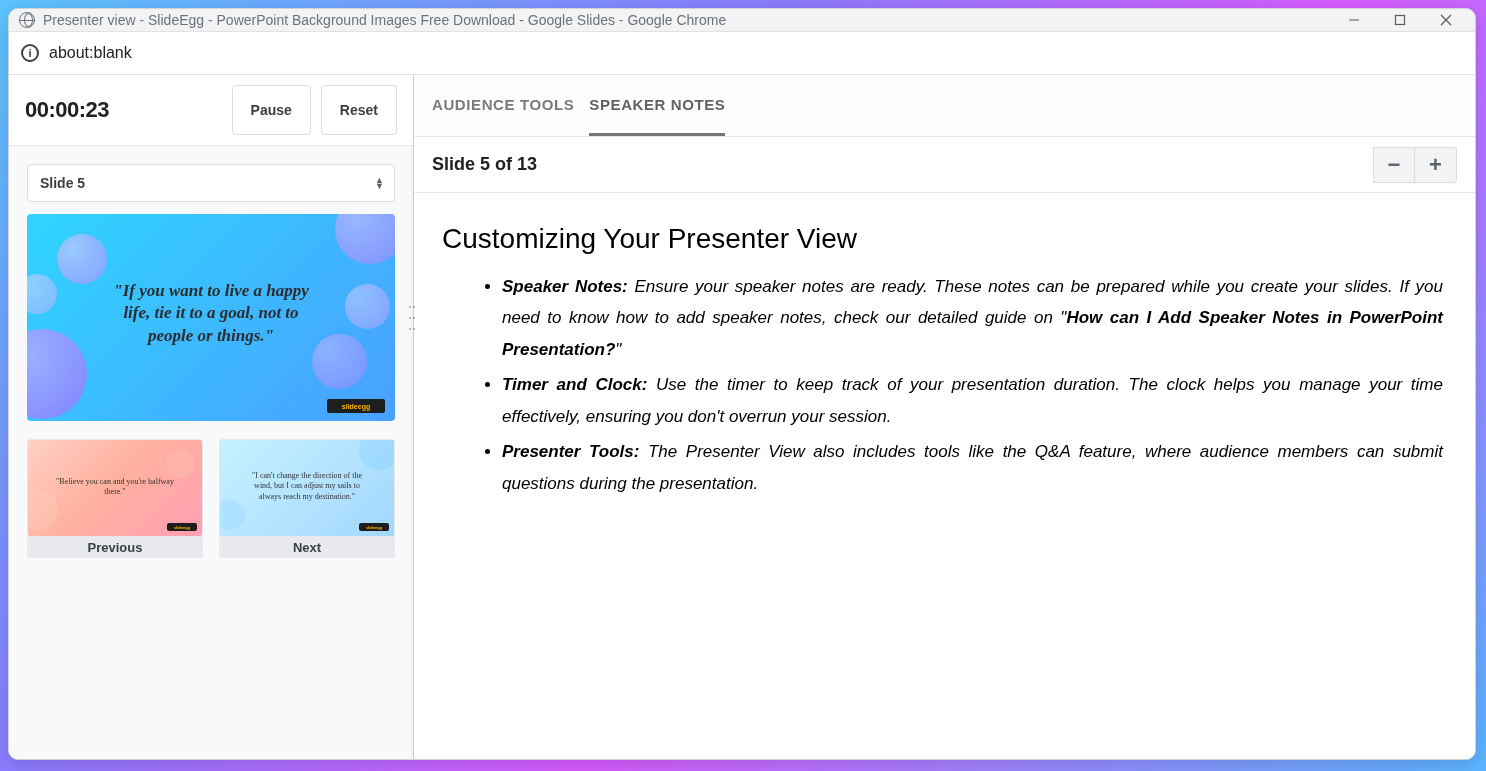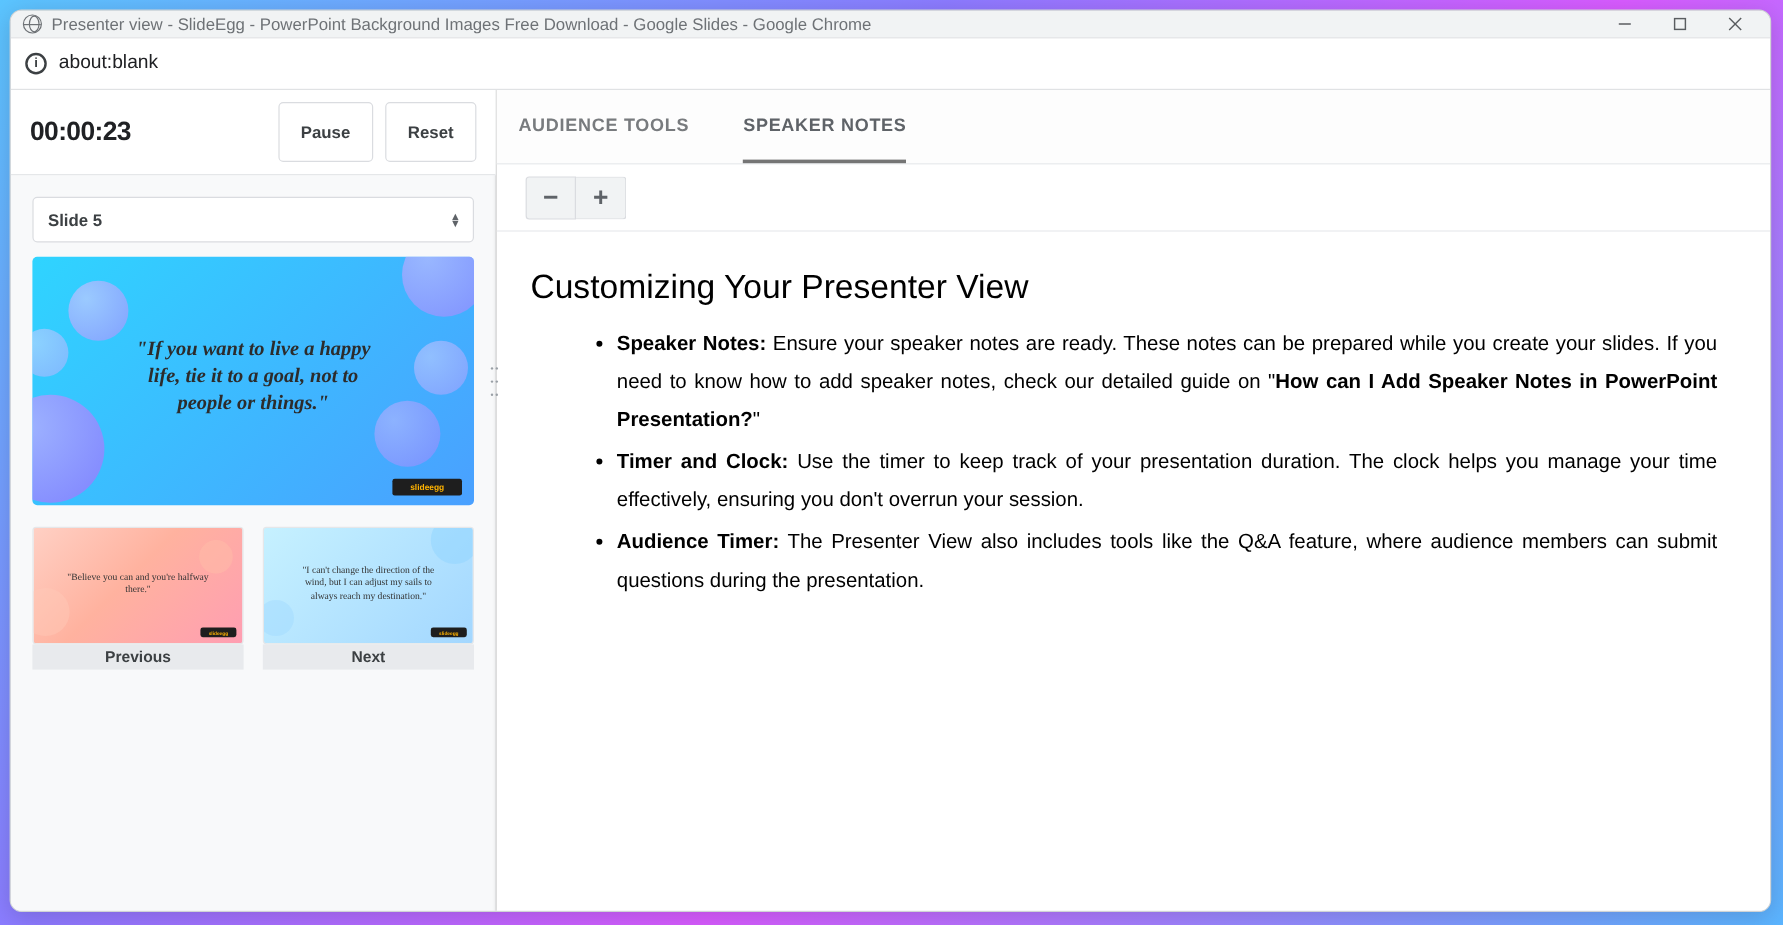--- a/index.html
+++ b/index.html
@@ -237,21 +237,21 @@
     flex: 1;
     background: #fff;
     display: flex;
     flex-direction: column;
     min-width: 0;
   }
   .tabs {
     display: flex;
     align-items: stretch;
     padding: 0 18px;
-    gap: 45px;
+    gap: 15px;
     height: 62px;
     border-bottom: 1px solid #e8eaed;
     background: #fdfdfd;
   }
   .tab {
     display: flex; align-items: center;
     font-size: 15px;
     font-weight: 700;
     letter-spacing: 0.6px;
     color: #787b7e;
@@ -287,23 +287,24 @@
     padding: 30px 28px;
     overflow: auto;
     color: #000;
   }
   .notes-body h1 {
     font-size: 28px;
     font-weight: 400;
     margin: 0 0 16px;
   }
   .notes-body ul {
-    margin: 16px;
+    margin: 4px;
     padding-left: 56px;
     list-style: disc;
+    font-style: italic;
   }
   .notes-body li {
     font-size: 17px;
     line-height: 1.85;
     margin-bottom: 4px;
     text-align: justify;
   }
   .notes-body li strong { font-weight: 700; }
 
   .tn-bubble { position: absolute; border-radius: 50%; opacity: 0.45; }
@@ -409,33 +410,34 @@
       </div>
     </div>
 
     <div class="right-pane">
       <div class="tabs">
         <div class="tab">AUDIENCE TOOLS</div>
         <div class="tab active">SPEAKER NOTES</div>
       </div>
 
       <div class="notes-header">
+        <div class="slide-of">Slide 5 of 13</div>
         <div class="zoom-btn">−</div>
         <div class="zoom-btn">+</div>
       </div>
 
       <div class="notes-body">
         <h1>Customizing Your Presenter View</h1>
         <ul>
           <li>
             <strong>Speaker Notes:</strong><span> Ensure your speaker notes are ready. These notes can be prepared while you create your slides. If you need to know how to add speaker notes, check our detailed guide on "</span><strong>How can I Add Speaker Notes in PowerPoint Presentation?</strong><span>"</span>
           </li>
           <li>
             <strong>Timer and Clock:</strong><span> Use the timer to keep track of your presentation duration. The clock helps you manage your time effectively, ensuring you don't overrun your session.</span>
           </li>
           <li>
-            <strong>Audience Timer:</strong><span> The Presenter View also includes tools like the Q&amp;A feature, where audience members can submit questions during the presentation.</span>
+            <strong>Presenter Tools:</strong><span> The Presenter View also includes tools like the Q&amp;A feature, where audience members can submit questions during the presentation.</span>
           </li>
         </ul>
       </div>
     </div>
   </div>
 </div>
 
 </body></html>

